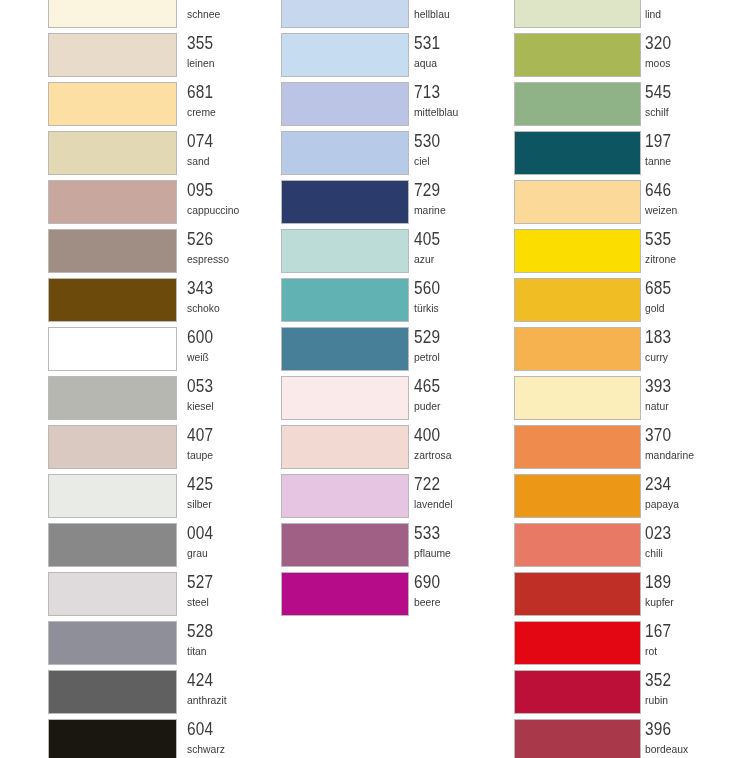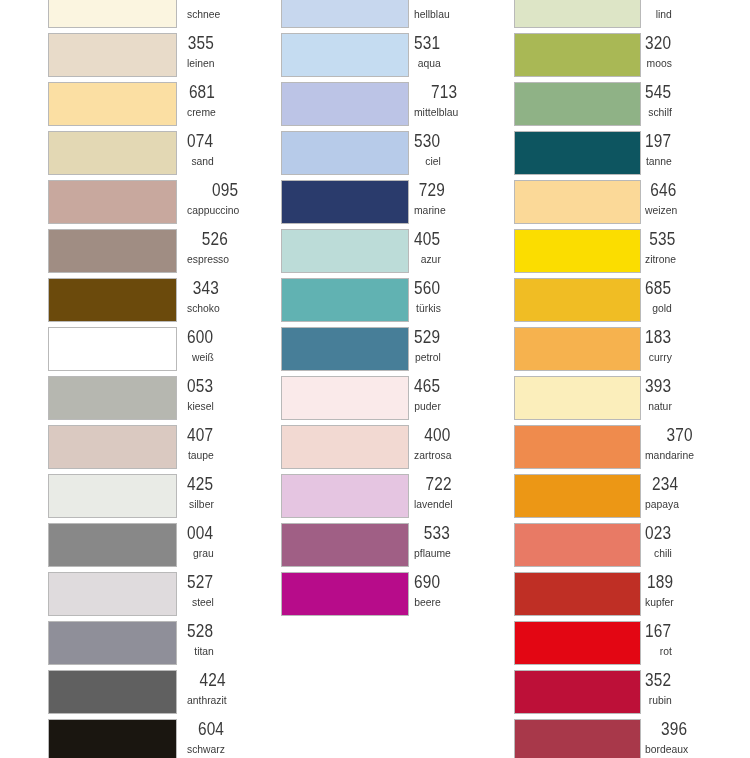--- a/index.html
+++ b/index.html
@@ -13,21 +13,20 @@
     position: relative;
     overflow: hidden;
     font-family: "Liberation Sans", sans-serif;
   }
   #chart {
     position: absolute;
     left: 0;
     top: 0;
     width: 750px;
     height: 758px;
-    text-align: right;
   }
   .column {
     position: absolute;
     top: -16px;
   }
   .col-0 { left: 48px; }
   .col-1 { left: 281px; }
   .col-2 { left: 514px; }
 
   .swatch-row {

